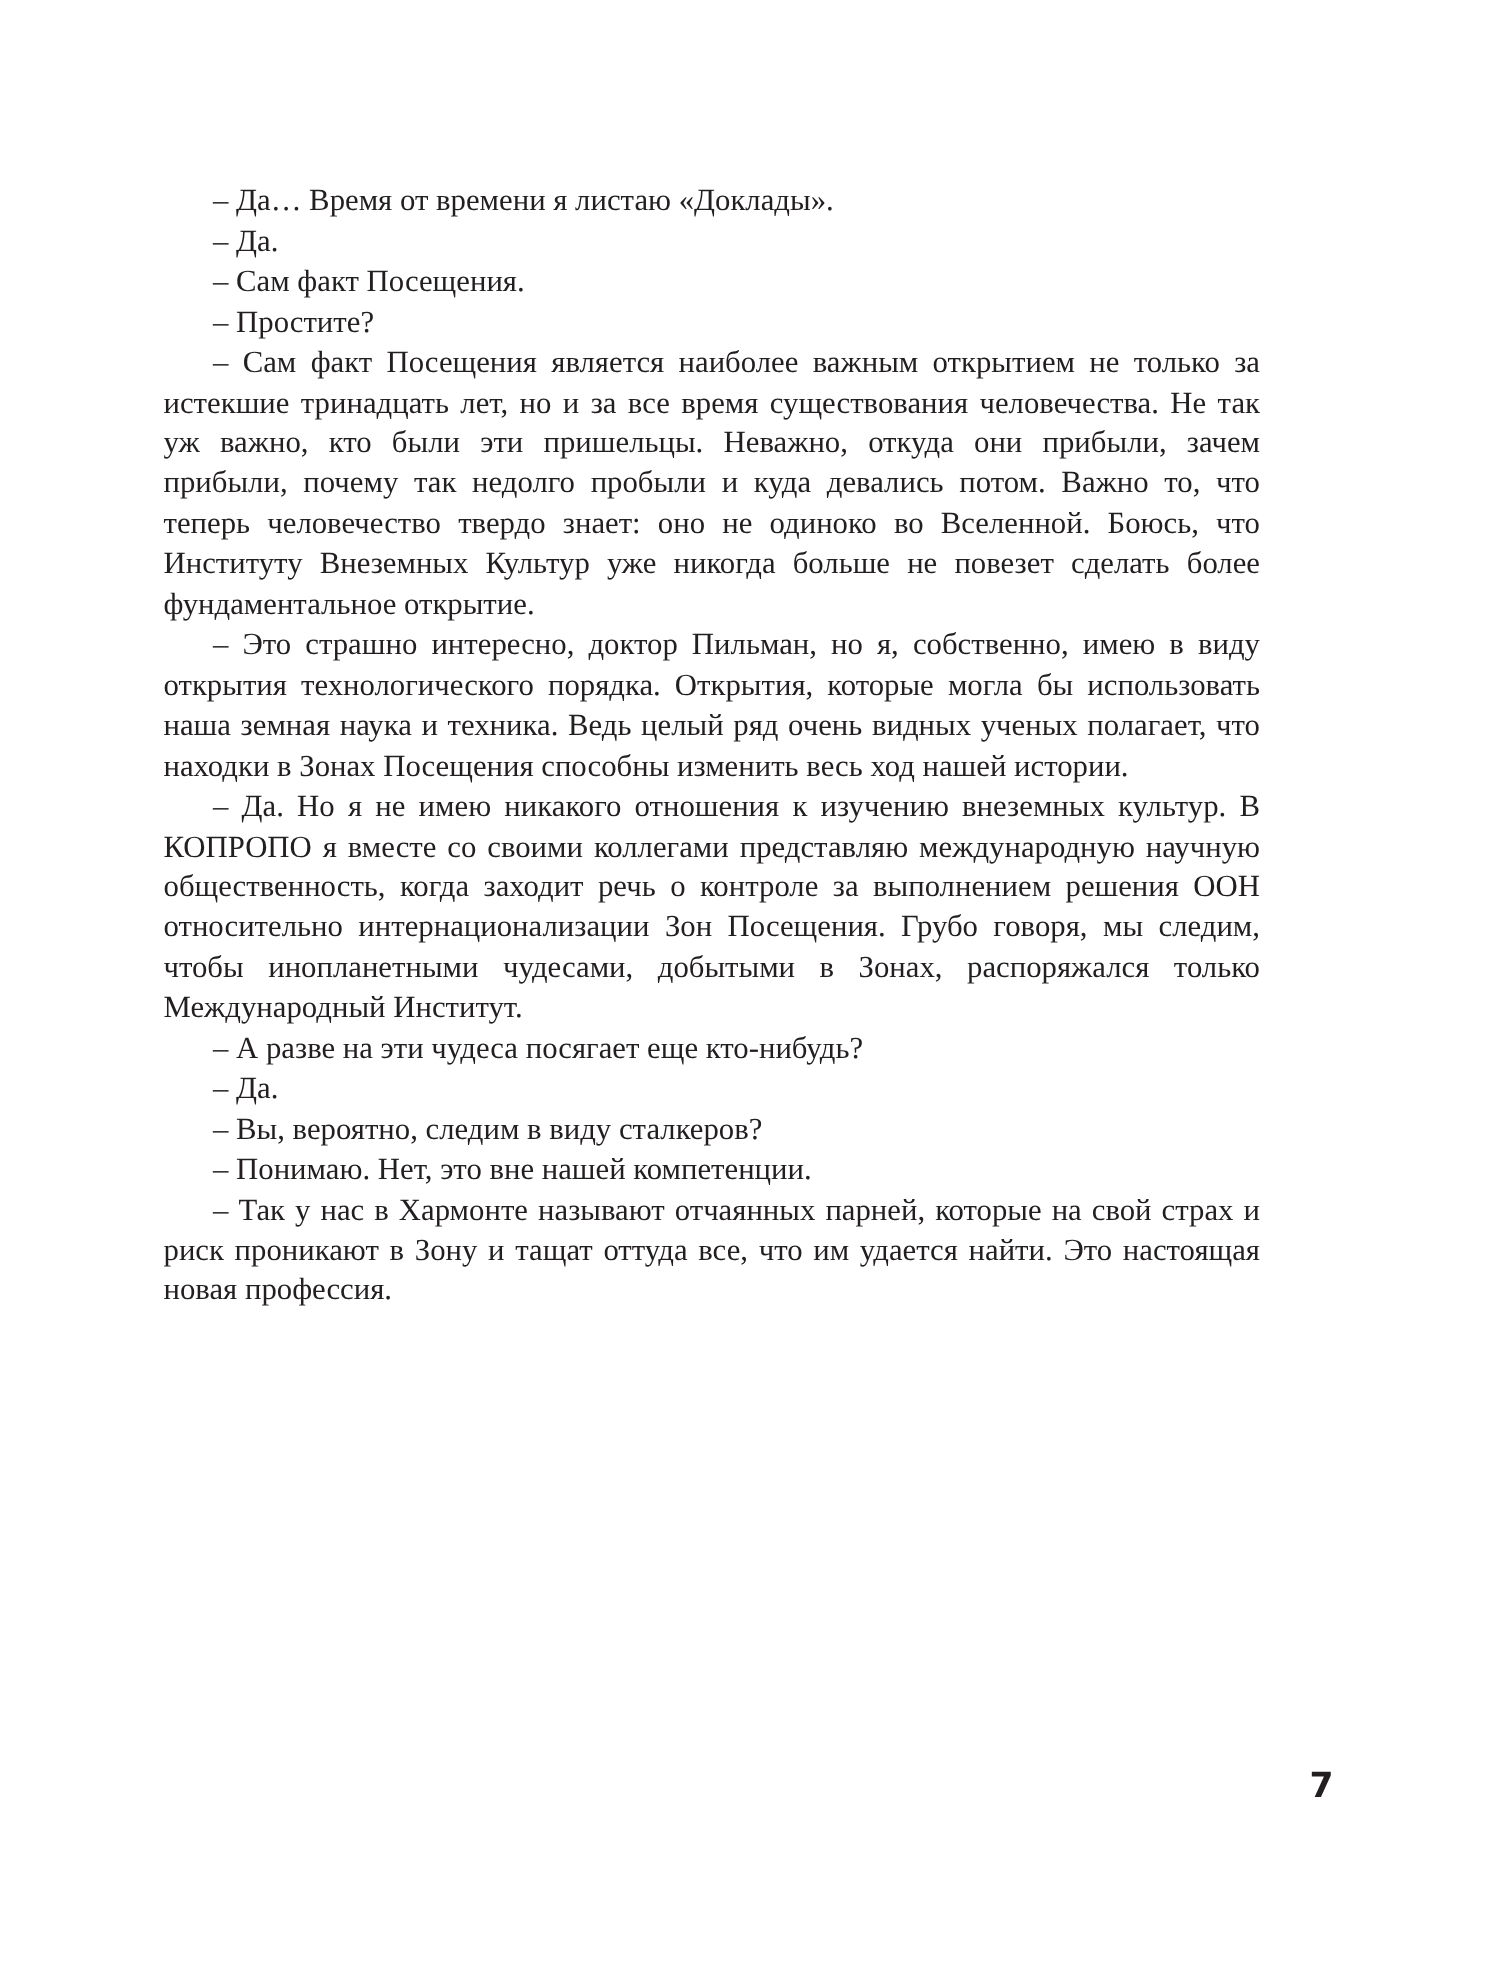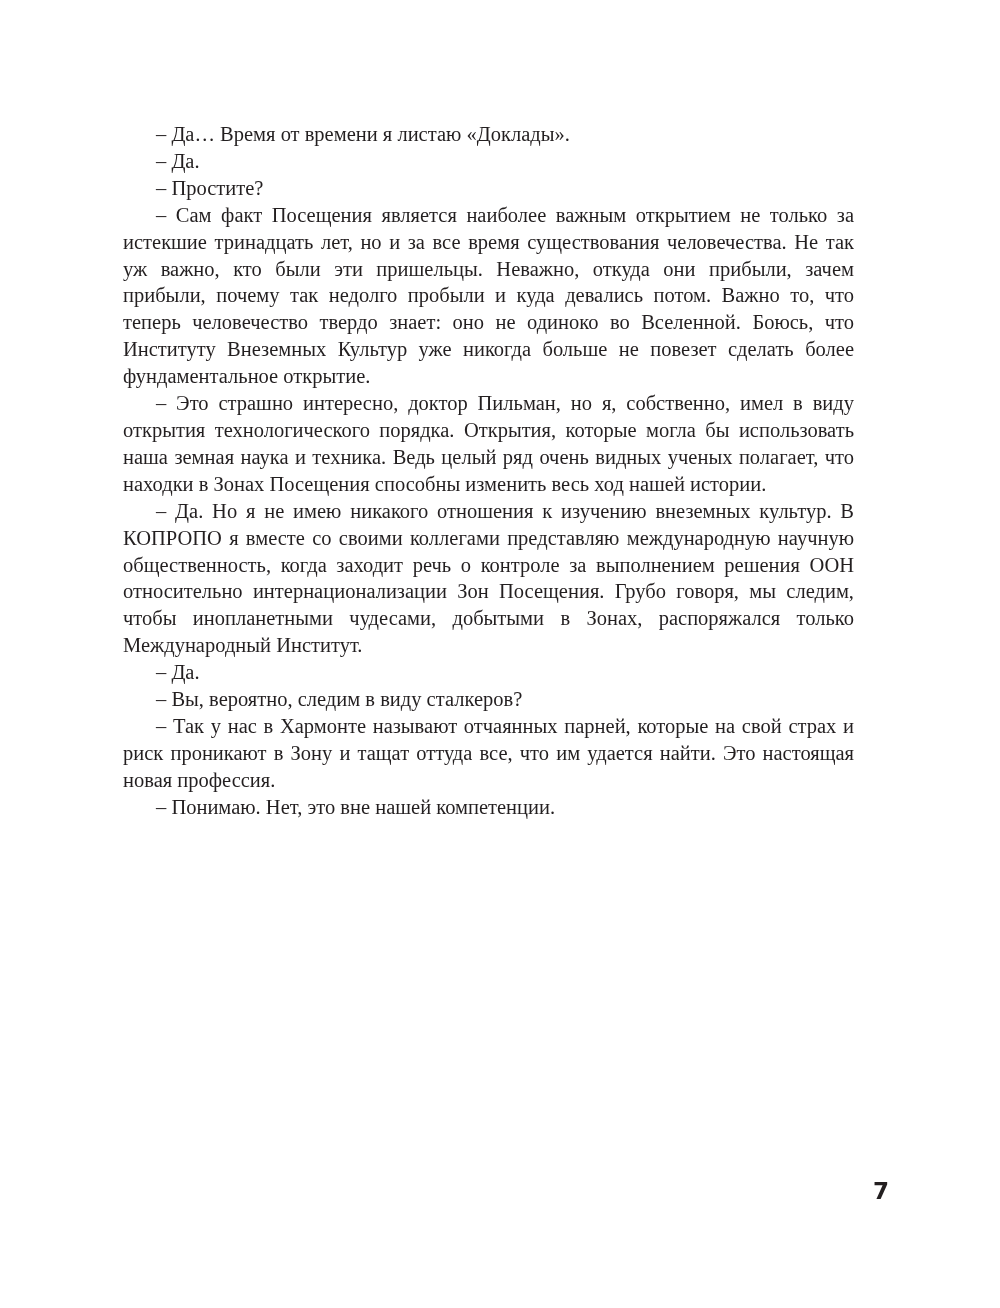--- a/index.html
+++ b/index.html
@@ -1,38 +1,40 @@
 <!DOCTYPE html>
 <html><head>
 <meta charset="utf-8">
 <style>
   html, body { margin: 0; padding: 0; background: #ffffff; }
   body { width: 1000px; height: 1308px; position: relative; overflow: hidden; }
   .page {
-    position: absolute; left: 123px; top: 121px; width: 731px;
+    position: absolute; left: 109px; top: 121px; width: 731px;
     font-family: "Liberation Serif", "DejaVu Serif", serif;
     font-size: 20.5px; line-height: 26.9px; color: #231f20;
     text-align: justify; hyphens: manual;
   }
   .para { margin: 0; text-indent: 33px; }
   .page-number {
     position: absolute; left: 873px; top: 1178px;
     font-family: "DejaVu Sans", "Liberation Sans", sans-serif;
     font-weight: bold; font-size: 23px; color: #231f20;
   }
 </style>
 </head>
 <body>
 
 <div class="page">
   <p class="para">– Да… Время от времени я листаю «Доклады».</p>
   <p class="para">– Да.</p>
+  <p class="para">– Сам факт Посещения.</p>
   <p class="para">– Простите?</p>
   <p class="para">– Сам факт Посещения является наиболее важным открытием не только за истекшие тринадцать лет, но и за все время существования человечества. Не так уж важно, кто были эти пришельцы. Неважно, откуда они прибыли, зачем прибыли, почему так недолго пробыли и куда девались потом. Важно то, что теперь человечество твердо знает: оно не одиноко во Вселенной. Боюсь, что Институту Внеземных Культур уже никогда больше не повезет сделать более фундаментальное открытие.</p>
-  <p class="para">– Это страшно интересно, доктор Пильман, но я, собственно, имел в виду открытия технологического порядка. Открытия, которые могла бы использовать наша земная наука и техника. Ведь целый ряд очень видных ученых полагает, что находки в Зонах Посещения способны изменить весь ход нашей истории.</p>
+  <p class="para">– Это страшно интересно, доктор Пильман, но я, собственно, имею в виду открытия технологического порядка. Открытия, которые могла бы использовать наша земная наука и техника. Ведь целый ряд очень видных ученых полагает, что находки в Зонах Посещения способны изменить весь ход нашей истории.</p>
   <p class="para">– Да. Но я не имею никакого отношения к изучению внеземных культур. В КОПРОПО я вместе со своими коллегами представляю международную научную общественность, когда заходит речь о контроле за выполнением решения ООН относительно интернационализации Зон Посещения. Грубо говоря, мы следим, чтобы инопланетными чудесами, добытыми в Зонах, распоряжался только Международный Институт.</p>
+  <p class="para">– А разве на эти чудеса посягает еще кто-нибудь?</p>
   <p class="para">– Да.</p>
   <p class="para">– Вы, вероятно, следим в виду сталкеров?</p>
+  <p class="para">– Понимаю. Нет, это вне нашей компетенции.</p>
   <p class="para">– Так у нас в Хармонте называют отчаянных парней, которые на свой страх и риск проникают в Зону и тащат оттуда все, что им удается найти. Это настоящая новая профессия.</p>
-  <p class="para">– Понимаю. Нет, это вне нашей компетенции.</p>
 </div>
 
 <div class="page-number">7</div>
 
 </body></html>

